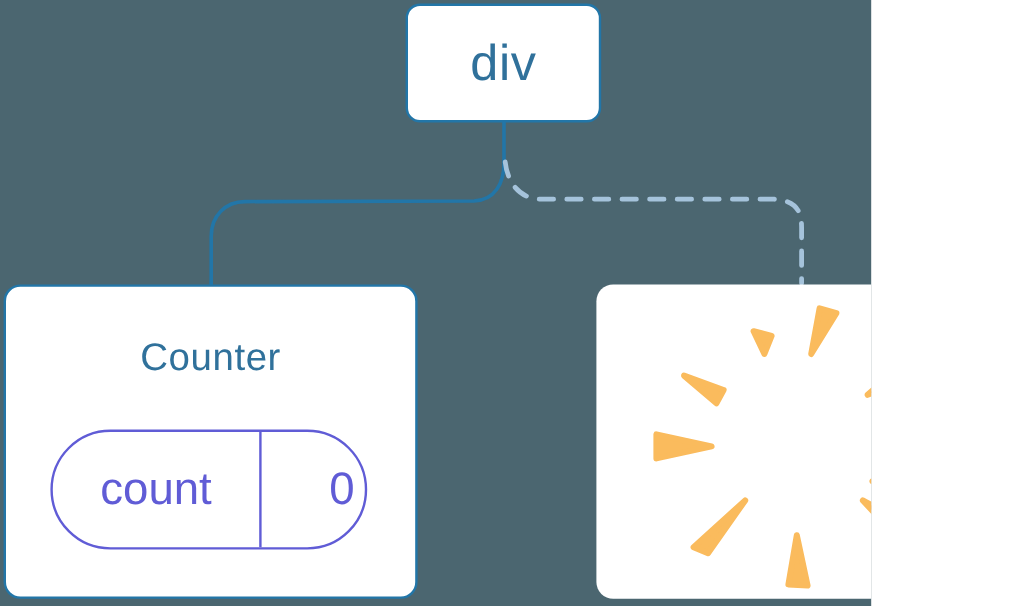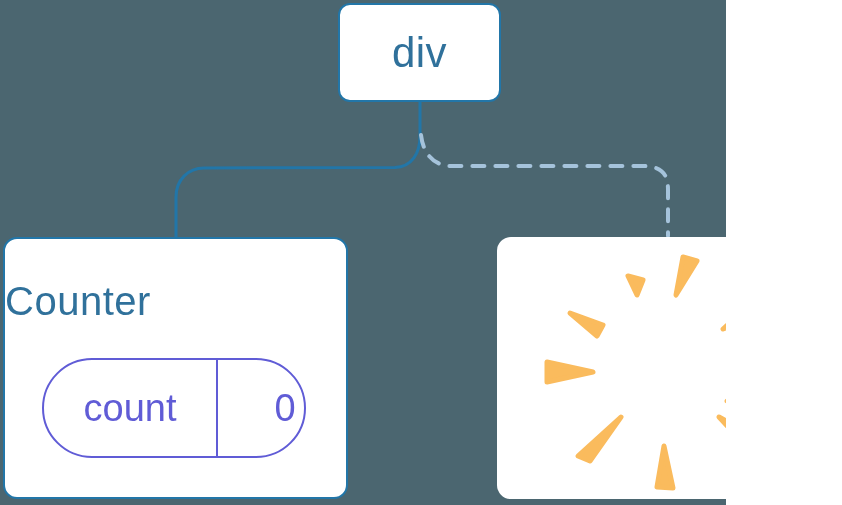--- a/index.html
+++ b/index.html
@@ -55,22 +55,23 @@
   .node-counter {
     left: 3px; top: 237px;
     width: 345px; height: 262px;
     border: 2.5px solid var(--node-border, #2276A8);
     border-radius: 14px;
   }
   .counter-title {
     position: absolute;
     left: 0; right: 0;
     top: 40px;
+    text-align: center;
     color: var(--node-text, #30719B);
-    font-size: 40px;
+    font-size: 32px;
     font-weight: 500;
     letter-spacing: 0.5px;
   }
   .state-pill {
     position: absolute;
     left: 37px; top: 119px;
     width: 264px; height: 100px;
     border: 2px solid var(--state-accent, #605CD6);
     border-radius: 50px;
     box-sizing: border-box;

